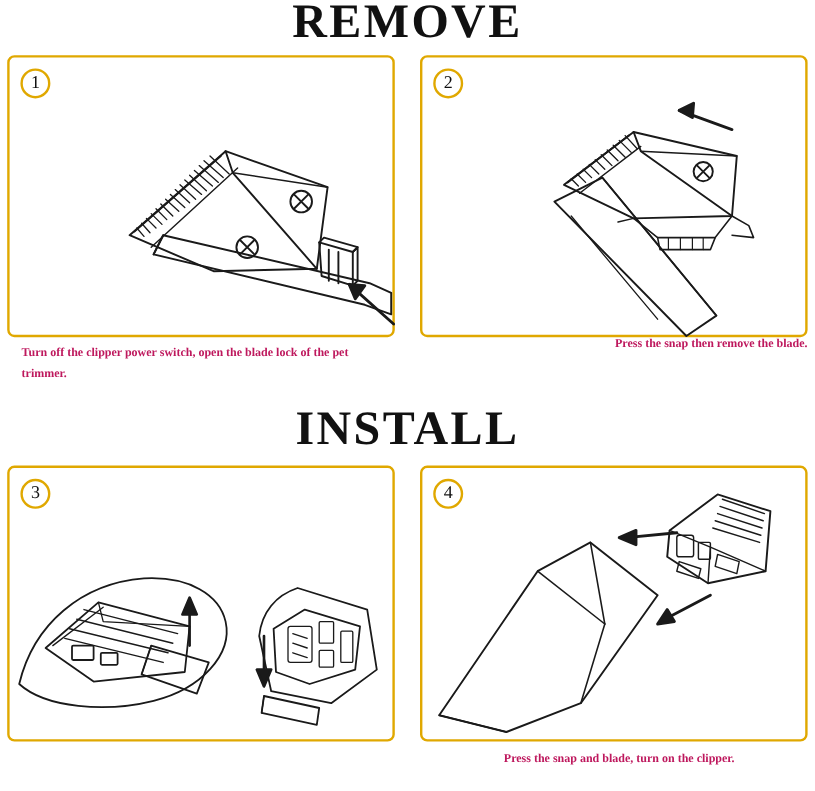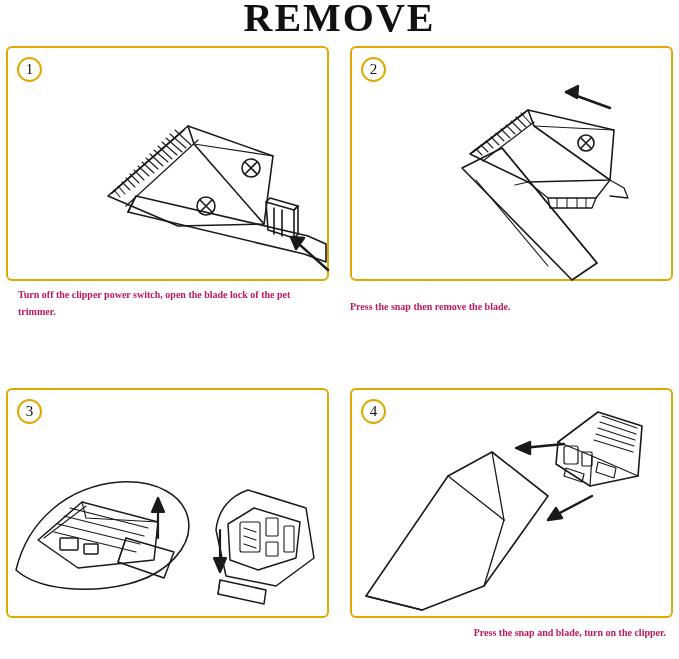--- a/index.html
+++ b/index.html
@@ -74,23 +74,23 @@
 
   .caption {
     position: absolute;
     font-family: "Liberation Serif", serif;
     font-weight: bold;
     font-size: 10px;
     line-height: 17px;
     color: #be185d;
   }
   #caption-1 { left: 18px;  top: 286px; width: 300px; text-align: left; }
-  #caption-2 { left: 350px; top: 298px; width: 323px; text-align: left; }
+  #caption-2 { left: 350px; top: 278px; width: 323px; text-align: right; }
   #caption-3 { left: 18px;  top: 624px; width: 300px; text-align: left; }
-  #caption-4 { left: 366px; top: 624px; width: 300px; text-align: right; }
+  #caption-4 { left: 366px; top: 624px; width: 300px; text-align: center; }
 
   .art {
     position: absolute;
     left: 0;
     top: 0;
     width: 100%;
     height: 100%;
     pointer-events: none;
   }
   .art svg { display: block; }
@@ -199,20 +199,21 @@
           </g>
         </g>
       </svg>
     </div>
     <div class="step-badge">2</div>
   </div>
 
   <div class="caption" id="caption-1">Turn off the clipper power switch, open the blade lock of the pet trimmer.</div>
   <div class="caption" id="caption-2">Press the snap then remove the blade.</div>
 
+  <div class="section-title" id="title-install">INSTALL</div>
 
   <div class="panel" id="panel-3">
     <div class="art">
       <svg viewBox="0 0 323 230" width="323" height="230" xmlns="http://www.w3.org/2000/svg">
         <g fill="none" stroke="#1a1a1a" stroke-width="1.5" stroke-linejoin="round" stroke-linecap="round">
 
           <path d="M8 180 C20 130 60 96 112 92 C150 90 175 106 180 128 C186 155 160 184 120 194 C80 204 30 200 8 180 Z"></path>
           <path d="M30 150 L74 112 L150 132 L146 170 L70 178 Z"></path>
           <path d="M36 148 L78 116" stroke-width="1.1"></path>
 

